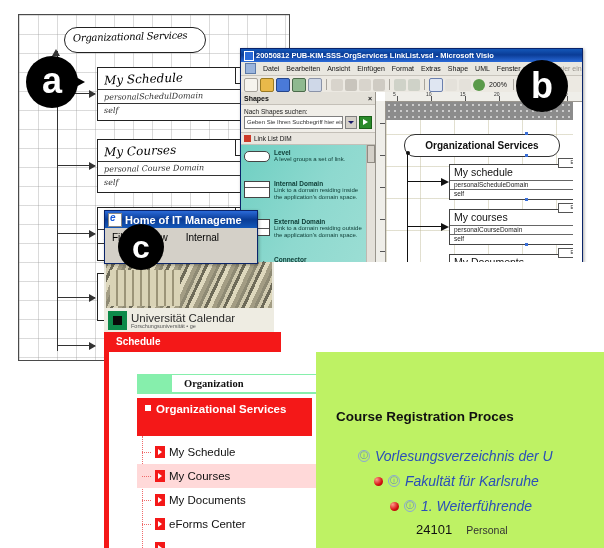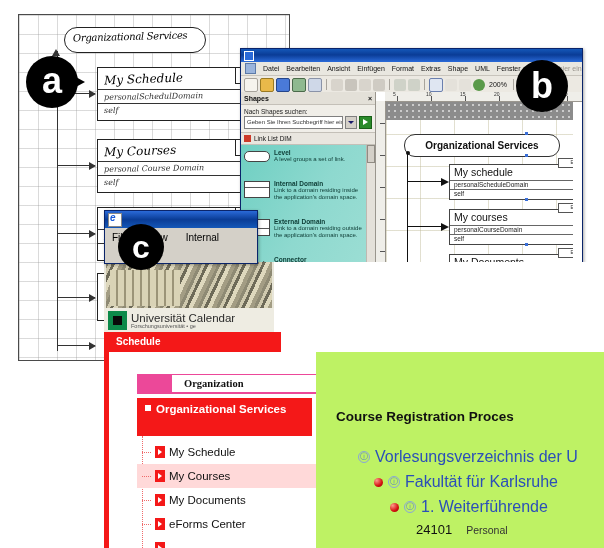--- a/index.html
+++ b/index.html
@@ -200,21 +200,21 @@
   #wp-logo:after{content:"";position:absolute;left:5px;top:5px;width:9px;height:9px;
            background:#0a0a0a;}
   #wp-uni .u1{font-size:11.5px;color:#2a2a2a;font-weight:normal;white-space:nowrap;}
   #wp-uni .u2{font-size:5.5px;color:#555;white-space:nowrap;margin-top:-1px;}
   #wp-red-l{position:absolute;left:0;top:70px;width:5px;bottom:0;background:#f41818;}
   #wp-rootbar{position:absolute;left:5px;top:70px;width:165px;height:20px;
            background:#f41818;color:#fff;font-size:10px;font-weight:bold;
            line-height:20px;padding-left:7px;}
   #wp-navcol{position:absolute;left:5px;top:90px;width:196px;bottom:0;background:#fff;}
   #wp-orgtab{position:absolute;left:28px;top:22px;width:196px;height:20px;
-           background:#ec4899;}
+           background:#86efac;}
   #wp-orgtab .inner{position:absolute;left:35px;top:1px;right:0;height:17px;
            background:#fff;color:#111;font-size:10.5px;font-weight:bold;
            line-height:17px;padding-left:12px;font-family:"Liberation Serif",serif;}
   #wp-ossel{position:absolute;left:28px;top:46px;width:175px;height:38px;
            background:#f41818;color:#fff;font-size:11.5px;font-weight:bold;
            line-height:18px;padding:2px 0 0 8px;box-sizing:border-box;}
   #wp-ossel .bullet{display:inline-block;width:6px;height:6px;background:#fff;
            margin-right:5px;vertical-align:2px;}
   .wp-item{position:absolute;left:28px;height:24px;display:flex;align-items:center;
            gap:4px;padding-left:5px;width:200px;box-sizing:border-box;}
@@ -232,21 +232,21 @@
   #wp-content .ctitle{position:absolute;left:20px;top:57px;font-size:13.5px;
            font-weight:bold;color:#111;white-space:nowrap;}
   .tree-row{position:absolute;display:flex;align-items:center;gap:5px;
            white-space:nowrap;}
   .tree-row .iicon{width:10px;height:10px;border-radius:50%;border:1px solid #8aa6d8;
            color:#5a7fc0;font-size:8px;line-height:9px;text-align:center;
            font-family:"Liberation Serif",serif;flex:0 0 auto;}
   .tree-row .ball{width:9px;height:9px;border-radius:50%;
            background:radial-gradient(circle at 30% 28%,#ff9a8a,#d41010 60%,#8e0606);
            flex:0 0 auto;}
-  .tree-row .lnk{font-size:16px;color:#2b4fb8;}
+  .tree-row .lnk{font-size:14px;color:#2b4fb8;font-style:italic;}
   .tree-row .num{font-size:13px;color:#111;}
   .tree-row .plain{font-size:10.5px;color:#333;}
 
   
   .callout{position:absolute;border-radius:50%;background:#000;color:#fff;
            font-weight:bold;text-align:center;z-index:40;
            font-family:"Liberation Sans",sans-serif;}
   #cal-a{left:26px;top:56px;width:52px;height:52px;font-size:36px;line-height:50px;}
   #cal-b{left:516px;top:60px;width:52px;height:52px;font-size:36px;line-height:52px;}
   #cal-c{left:118px;top:224px;width:46px;height:46px;font-size:32px;line-height:46px;}
@@ -297,20 +297,21 @@
   <div class="sk-arrow" style="left:38px;top:218px;width:38px;"></div>
 
   <div class="sk-box" style="left:78px;top:258px;width:164px;height:46px;"></div>
   <div class="sk-arrow" style="left:38px;top:282px;width:38px;"></div>
   <div class="sk-arrow" style="left:38px;top:330px;width:38px;"></div>
 </div>
 
 <div id="visio">
   <div class="titlebar">
     <div class="ticon"></div>
+    <span>20050812 PUB-KIM-SSS-OrgServices LinkList.vsd - Microsoft Visio</span>
   </div>
 
   <div class="menubar">
     <div class="ticon" style="width:9px;height:9px;background:#9ab4dc;border:1px solid #5c7aa8;"></div>
     <span class="mi">Datei</span>
     <span class="mi">Bearbeiten</span>
     <span class="mi">Ansicht</span>
     <span class="mi">Einfügen</span>
     <span class="mi">Format</span>
     <span class="mi">Extras</span>
@@ -574,20 +575,21 @@
     <div class="tree-row" style="left:100px;top:170px;gap:14px;">
       <span class="num">24101</span>
       <span class="plain">Personal</span>
     </div>
   </div>
 </div>
 
 <div id="browser">
   <div class="titlebar">
     <div class="ticon"></div>
+    <span class="ttitle">Home of IT Manageme</span>
   </div>
   <div class="menubar">
     <span>File</span>
     <span>View</span>
     <span>Internal</span>
   </div>
 </div>
 
 <div class="cal-tail" id="tail-a"></div>
 <div class="callout" id="cal-a">a</div>

